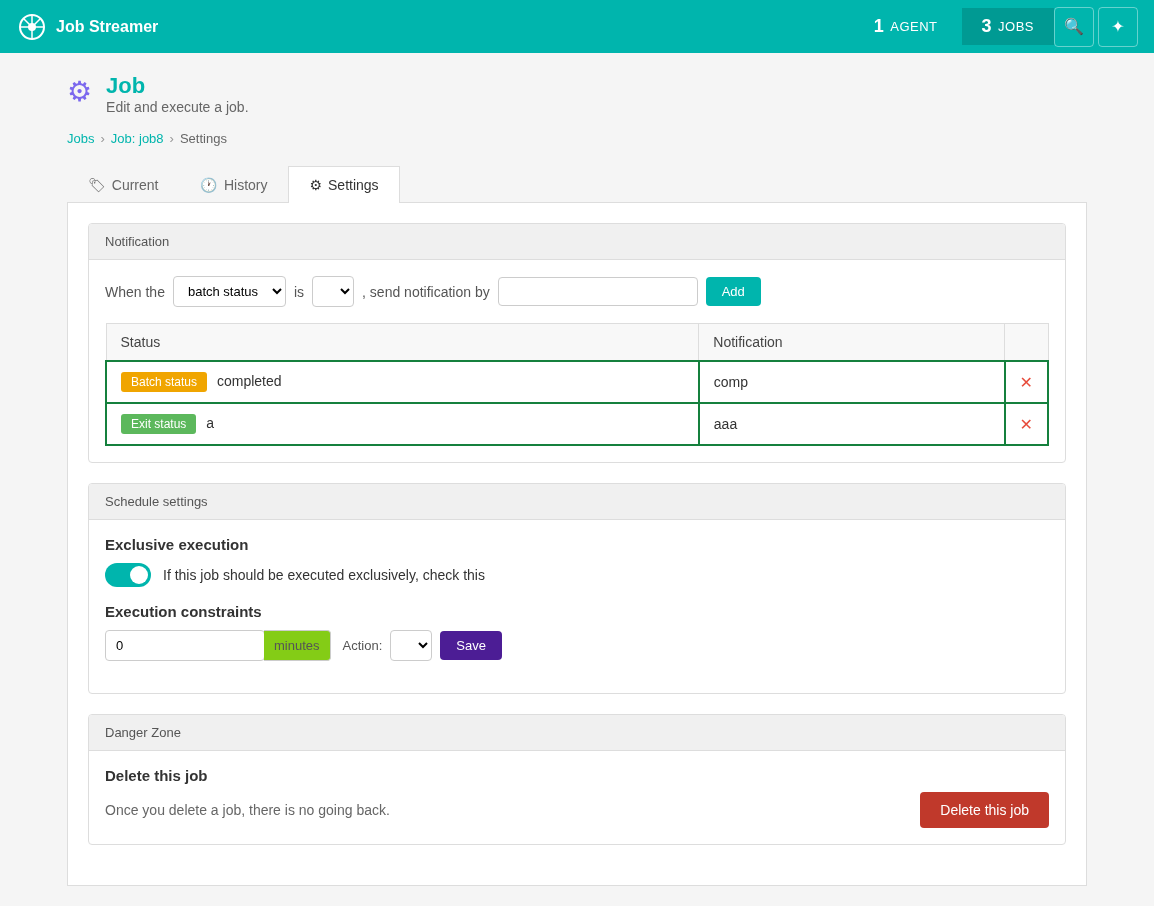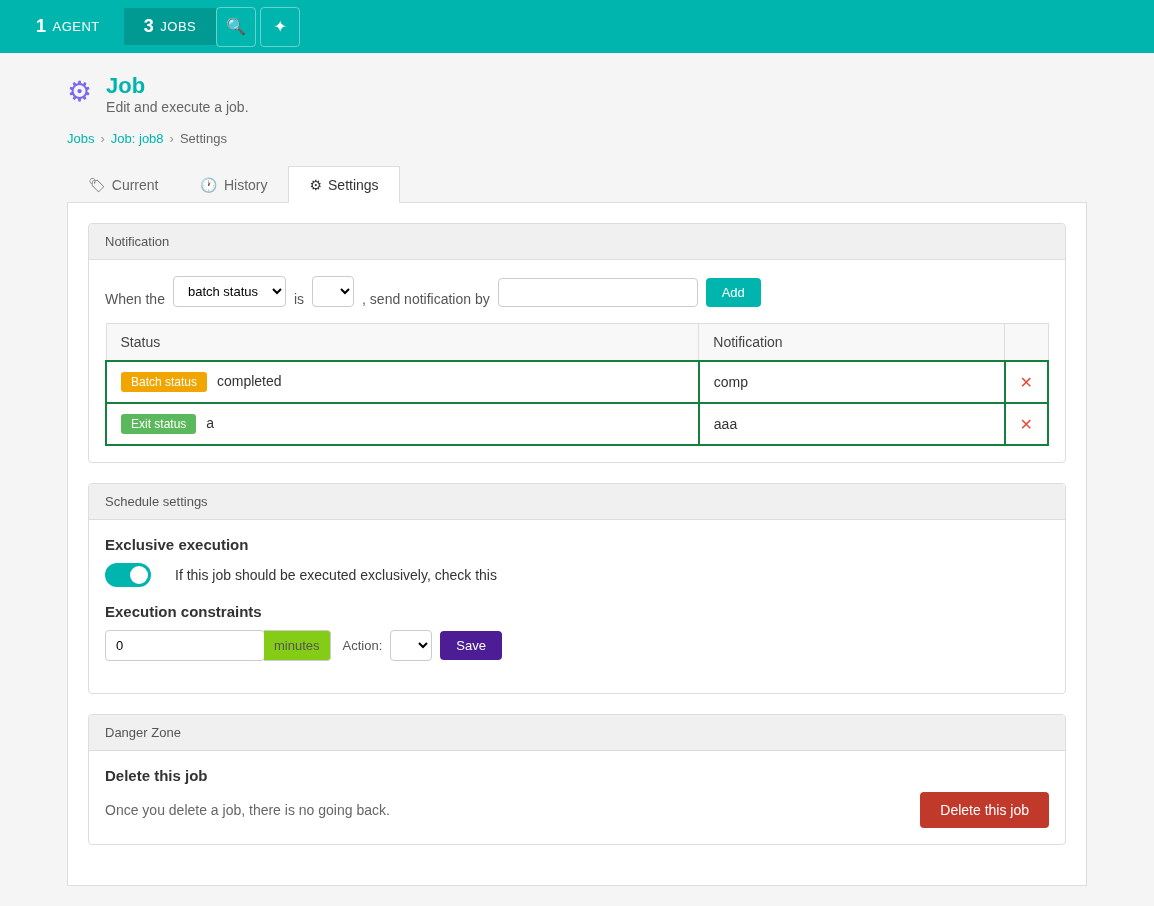--- a/index.html
+++ b/index.html
@@ -156,21 +156,21 @@
       color: #555;
       border-bottom: 1px solid #ddd;
     }
     .section-body {
       padding: 16px;
     }
 
     
     .notification-form {
       display: flex;
-      align-items: flex-end;
+      align-items: center;
       gap: 8px;
       margin-bottom: 16px;
       flex-wrap: wrap;
     }
     .notification-form label {
       color: #555;
       font-size: 14px;
     }
     .form-select {
       padding: 6px 10px;
@@ -241,21 +241,21 @@
     }
     .form-group-title {
       font-weight: 600;
       font-size: 15px;
       margin-bottom: 10px;
       color: #333;
     }
     .toggle-row {
       display: flex;
       align-items: center;
-      gap: 24px;
+      gap: 12px;
     }
     .toggle {
       position: relative;
       width: 46px;
       height: 24px;
     }
     .toggle input { opacity: 0; width: 0; height: 0; }
     .toggle-slider {
       position: absolute;
       cursor: pointer;
@@ -346,20 +346,30 @@
       background: white;
       border: 1px solid #ddd;
       border-top: none;
       padding: 20px;
     }
   </style>
 </head>
 <body>
 
 <header class="header">
+  <div class="header-brand">
+    <svg class="header-logo" viewBox="0 0 32 32" fill="white">
+      <circle cx="16" cy="16" r="12" fill="none" stroke="white" stroke-width="2"></circle>
+      <line x1="16" y1="4" x2="16" y2="28" stroke="white" stroke-width="1.5"></line>
+      <line x1="4" y1="16" x2="28" y2="16" stroke="white" stroke-width="1.5"></line>
+      <circle cx="16" cy="16" r="4" fill="white"></circle>
+      <path d="M8 8 L16 16 L24 8" fill="none" stroke="white" stroke-width="1.5"></path>
+    </svg>
+    <span>Job Streamer</span>
+  </div>
   <nav class="header-nav">
     <div class="header-nav-item">
       <span class="nav-count">1</span>
       <span>AGENT</span>
     </div>
     <div class="header-nav-item active">
       <span class="nav-count">3</span>
       <span>JOBS</span>
     </div>
   </nav>

